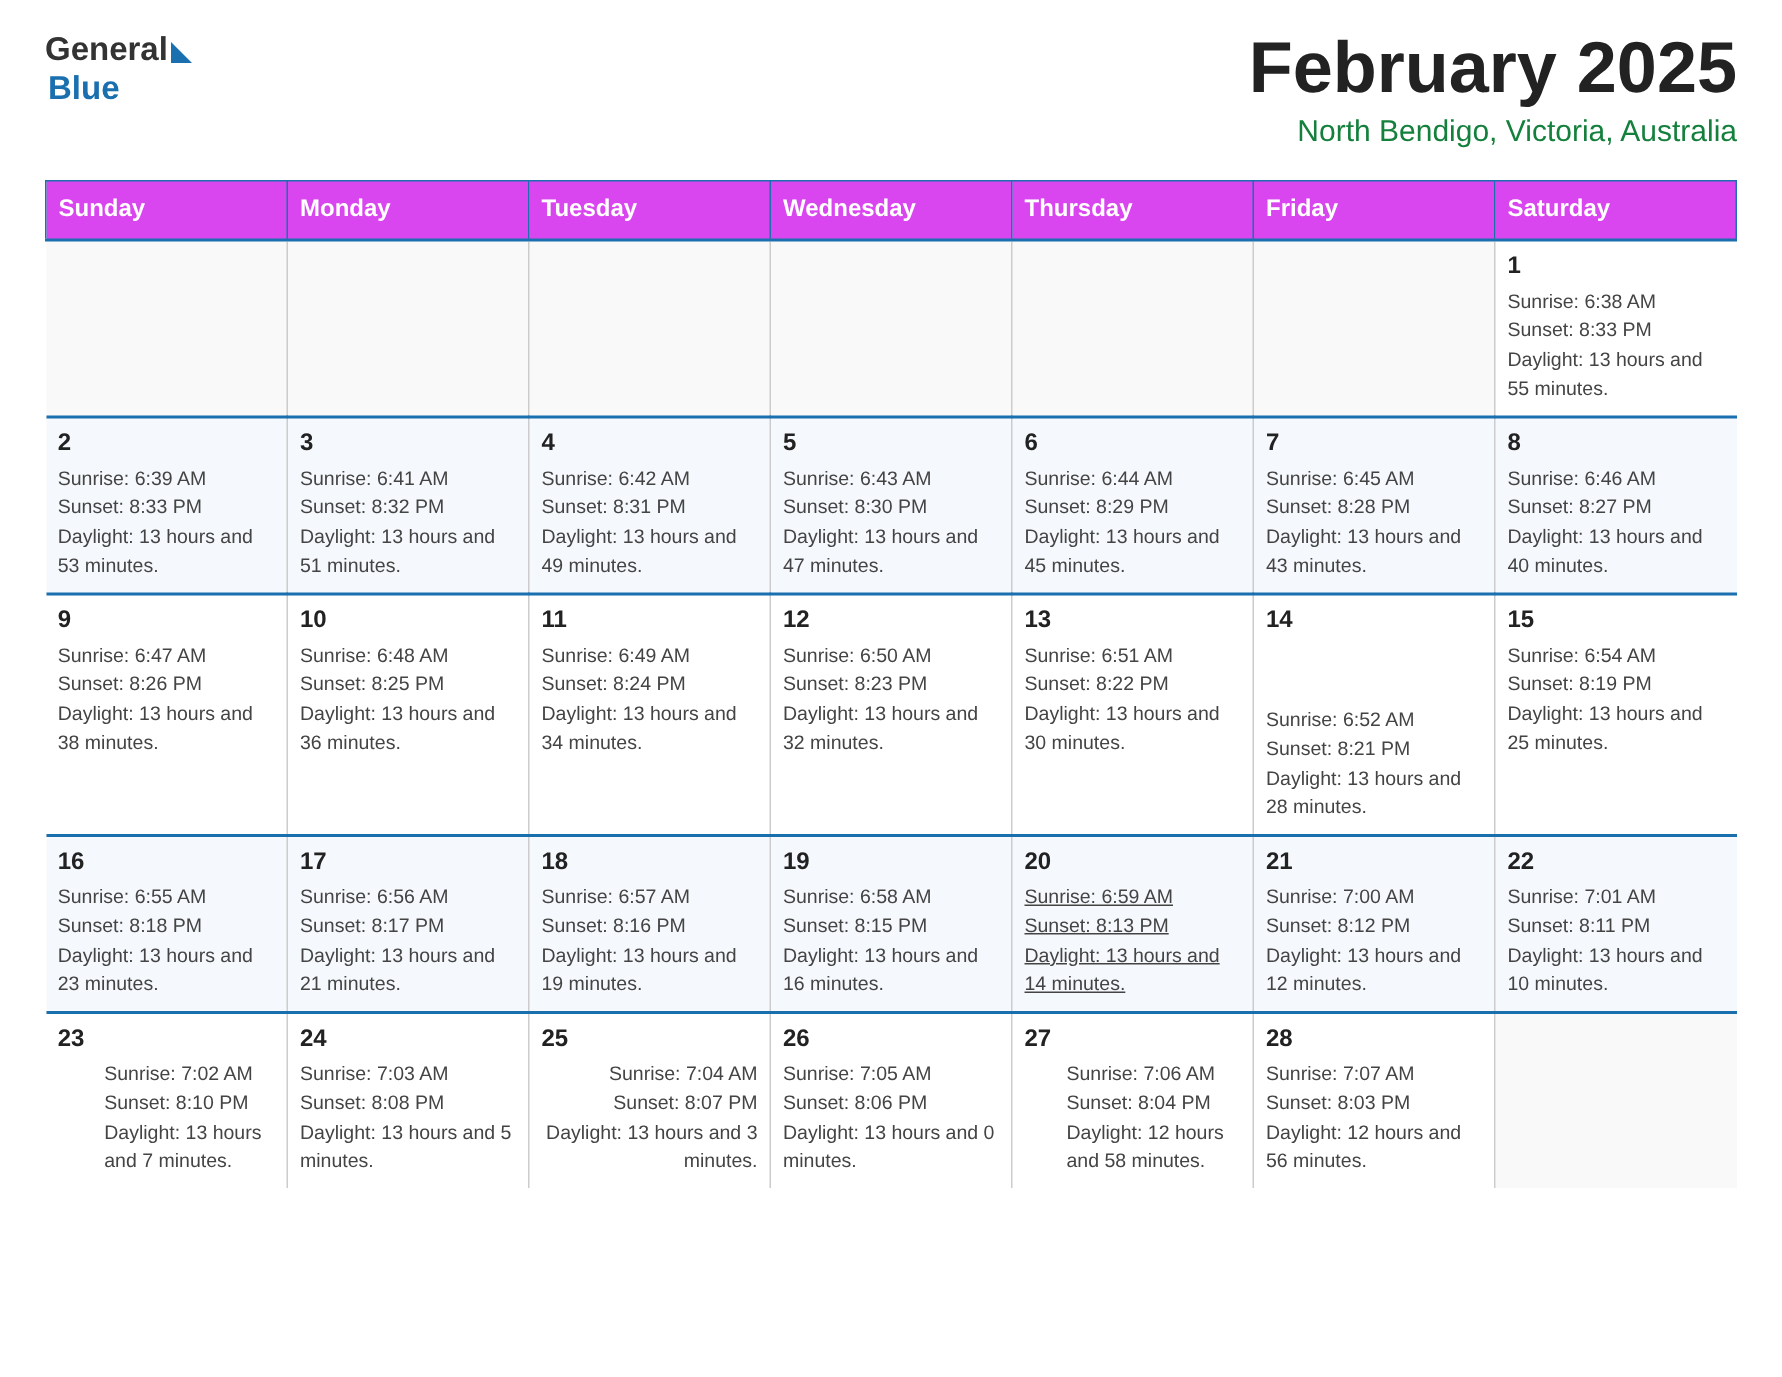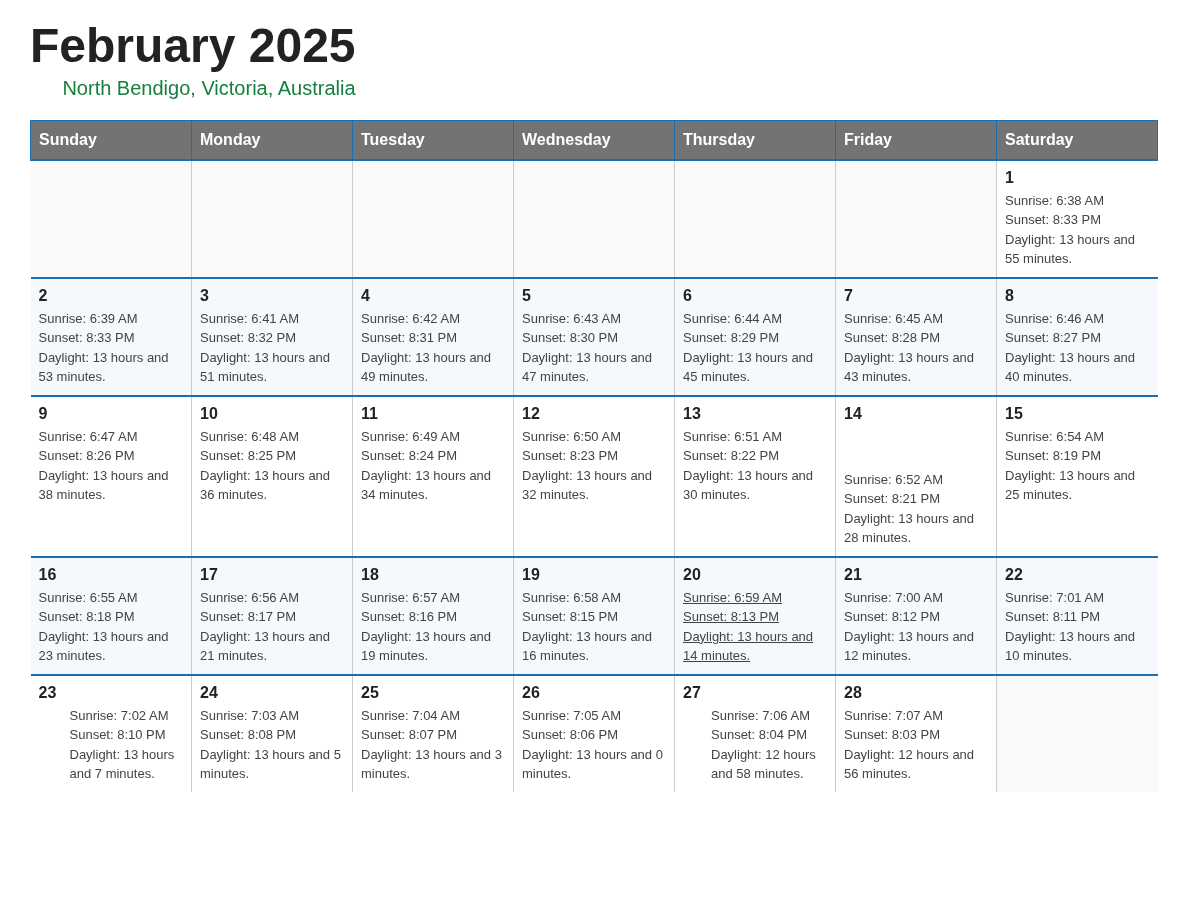--- a/index.html
+++ b/index.html
@@ -56,21 +56,21 @@
     .location {
       font-size: 20px;
       color: #15803d;
       margin-top: 4px;
     }
     table {
       width: 100%;
       border-collapse: collapse;
     }
     thead tr {
-      background-color: #737373;
+      background-color: #d946ef;
     }
     thead th {
       color: #fff;
       font-size: 16px;
       font-weight: bold;
       padding: 10px 8px;
       text-align: left;
       border: 1px solid #1a6faf;
     }
     tbody tr {
@@ -106,20 +106,27 @@
       background-color: #fff;
     }
     tbody tr:nth-child(even) {
       background-color: #f5f8fc;
     }
   </style>
 </head>
 <body>
 
 <div class="header">
+  <div class="logo">
+    <div class="logo-top">
+      <span class="logo-general">General</span>
+      <div class="logo-arrow"></div>
+    </div>
+    <span class="logo-blue">Blue</span>
+  </div>
   <div class="title-block">
     <div class="month-title">February 2025</div>
     <div class="location">North Bendigo, Victoria, Australia</div>
   </div>
 </div>
 
 <table>
   <thead>
     <tr>
     <th>Sunday</th>
@@ -286,21 +293,21 @@
 Daylight: 13 hours and 7 minutes.</div>
         </td>
         <td>
           <span class="day-num">24</span>
           <div class="day-info" style="white-space: pre-line;">Sunrise: 7:03 AM
 Sunset: 8:08 PM
 Daylight: 13 hours and 5 minutes.</div>
         </td>
         <td>
           <span class="day-num">25</span>
-          <div class="day-info" style="white-space: pre-line;">Sunrise: 7:04 AM
+          <div class="day-info" style="white-space: pre-line; text-align: right;">Sunrise: 7:04 AM
 Sunset: 8:07 PM
 Daylight: 13 hours and 3 minutes.</div>
         </td>
         <td>
           <span class="day-num">26</span>
           <div class="day-info" style="white-space: pre-line;">Sunrise: 7:05 AM
 Sunset: 8:06 PM
 Daylight: 13 hours and 0 minutes.</div>
         </td>
         <td>

